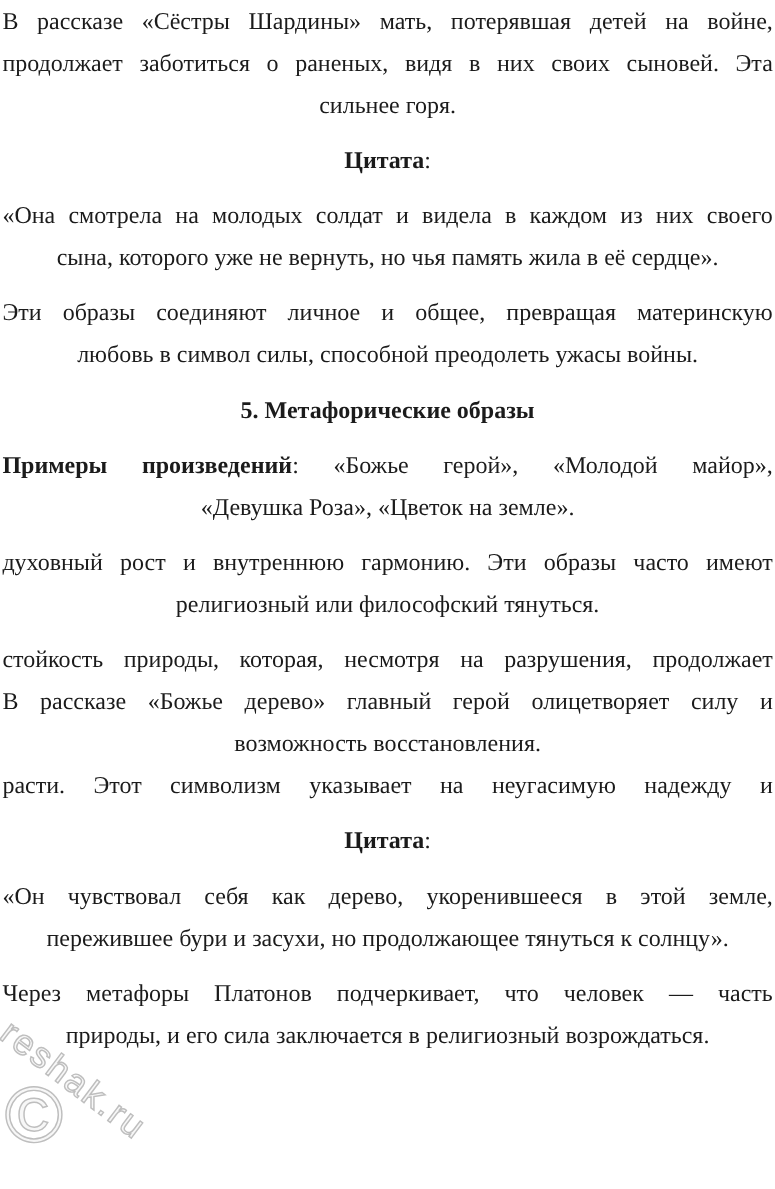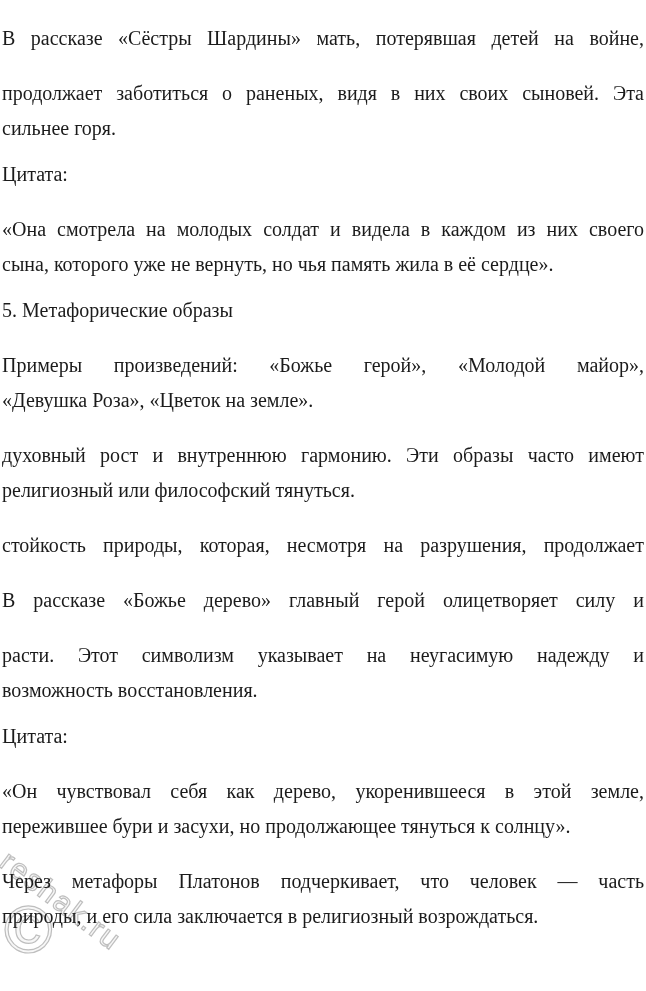--- a/index.html
+++ b/index.html
@@ -28,29 +28,29 @@
   }
   .paragraph {
     margin: 0 0 11px 0;
   }
   .paragraph.heading {
     font-weight: bold;
   }
   .line {
     line-height: 35px;
     hyphens: none;
+    text-align: center;
   }
   
   .line.fill {
     text-align: justify;
     text-align-last: justify;
-    margin-top: 20px;
   }
   .bold {
-    font-weight: normal;
+    font-weight: bold;
   }
   
   .watermark {
     position: absolute;
     left: 0;
     top: 838px;
     width: 230px;
     height: 150px;
     z-index: 1;
     pointer-events: none;
@@ -96,36 +96,40 @@
         <div class="line fill"><span>продолжает заботиться о раненых, видя в них своих сыновей. Эта</span></div>
         <div class="line"><span>сильнее горя.</span></div>
       </div>
       <div class="paragraph">
         <div class="line"><span class="bold">Цитата</span><span>:</span></div>
       </div>
       <div class="paragraph">
         <div class="line fill"><span>«Она смотрела на молодых солдат и видела в каждом из них своего</span></div>
         <div class="line"><span>сына, которого уже не вернуть, но чья память жила в её сердце».</span></div>
       </div>
+      <div class="paragraph">
+        <div class="line fill"><span>Эти образы соединяют личное и общее, превращая материнскую</span></div>
+        <div class="line"><span>любовь в символ силы, способной преодолеть ужасы войны.</span></div>
+      </div>
       <div class="paragraph heading">
         <div class="line"><span class="bold">5. Метафорические образы</span></div>
       </div>
       <div class="paragraph">
         <div class="line fill"><span class="bold">Примеры произведений</span><span>: «Божье герой», «Молодой майор»,</span></div>
         <div class="line"><span>«Девушка Роза», «Цветок на земле».</span></div>
       </div>
       <div class="paragraph">
         <div class="line fill"><span>духовный рост и внутреннюю гармонию. Эти образы часто имеют</span></div>
         <div class="line"><span>религиозный или философский тянуться.</span></div>
       </div>
       <div class="paragraph">
         <div class="line fill"><span>стойкость природы, которая, несмотря на разрушения, продолжает</span></div>
         <div class="line fill"><span>В рассказе «Божье дерево» главный герой олицетворяет силу и</span></div>
+        <div class="line"><span>возможность восстановления.</span></div>
         <div class="line fill"><span>расти. Этот символизм указывает на неугасимую надежду и</span></div>
-        <div class="line"><span>возможность восстановления.</span></div>
       </div>
       <div class="paragraph">
         <div class="line"><span class="bold">Цитата</span><span>:</span></div>
       </div>
       <div class="paragraph">
         <div class="line fill"><span>«Он чувствовал себя как дерево, укоренившееся в этой земле,</span></div>
         <div class="line"><span>пережившее бури и засухи, но продолжающее тянуться к солнцу».</span></div>
       </div>
       <div class="paragraph">
         <div class="line fill"><span>Через метафоры Платонов подчеркивает, что человек — часть</span></div>

